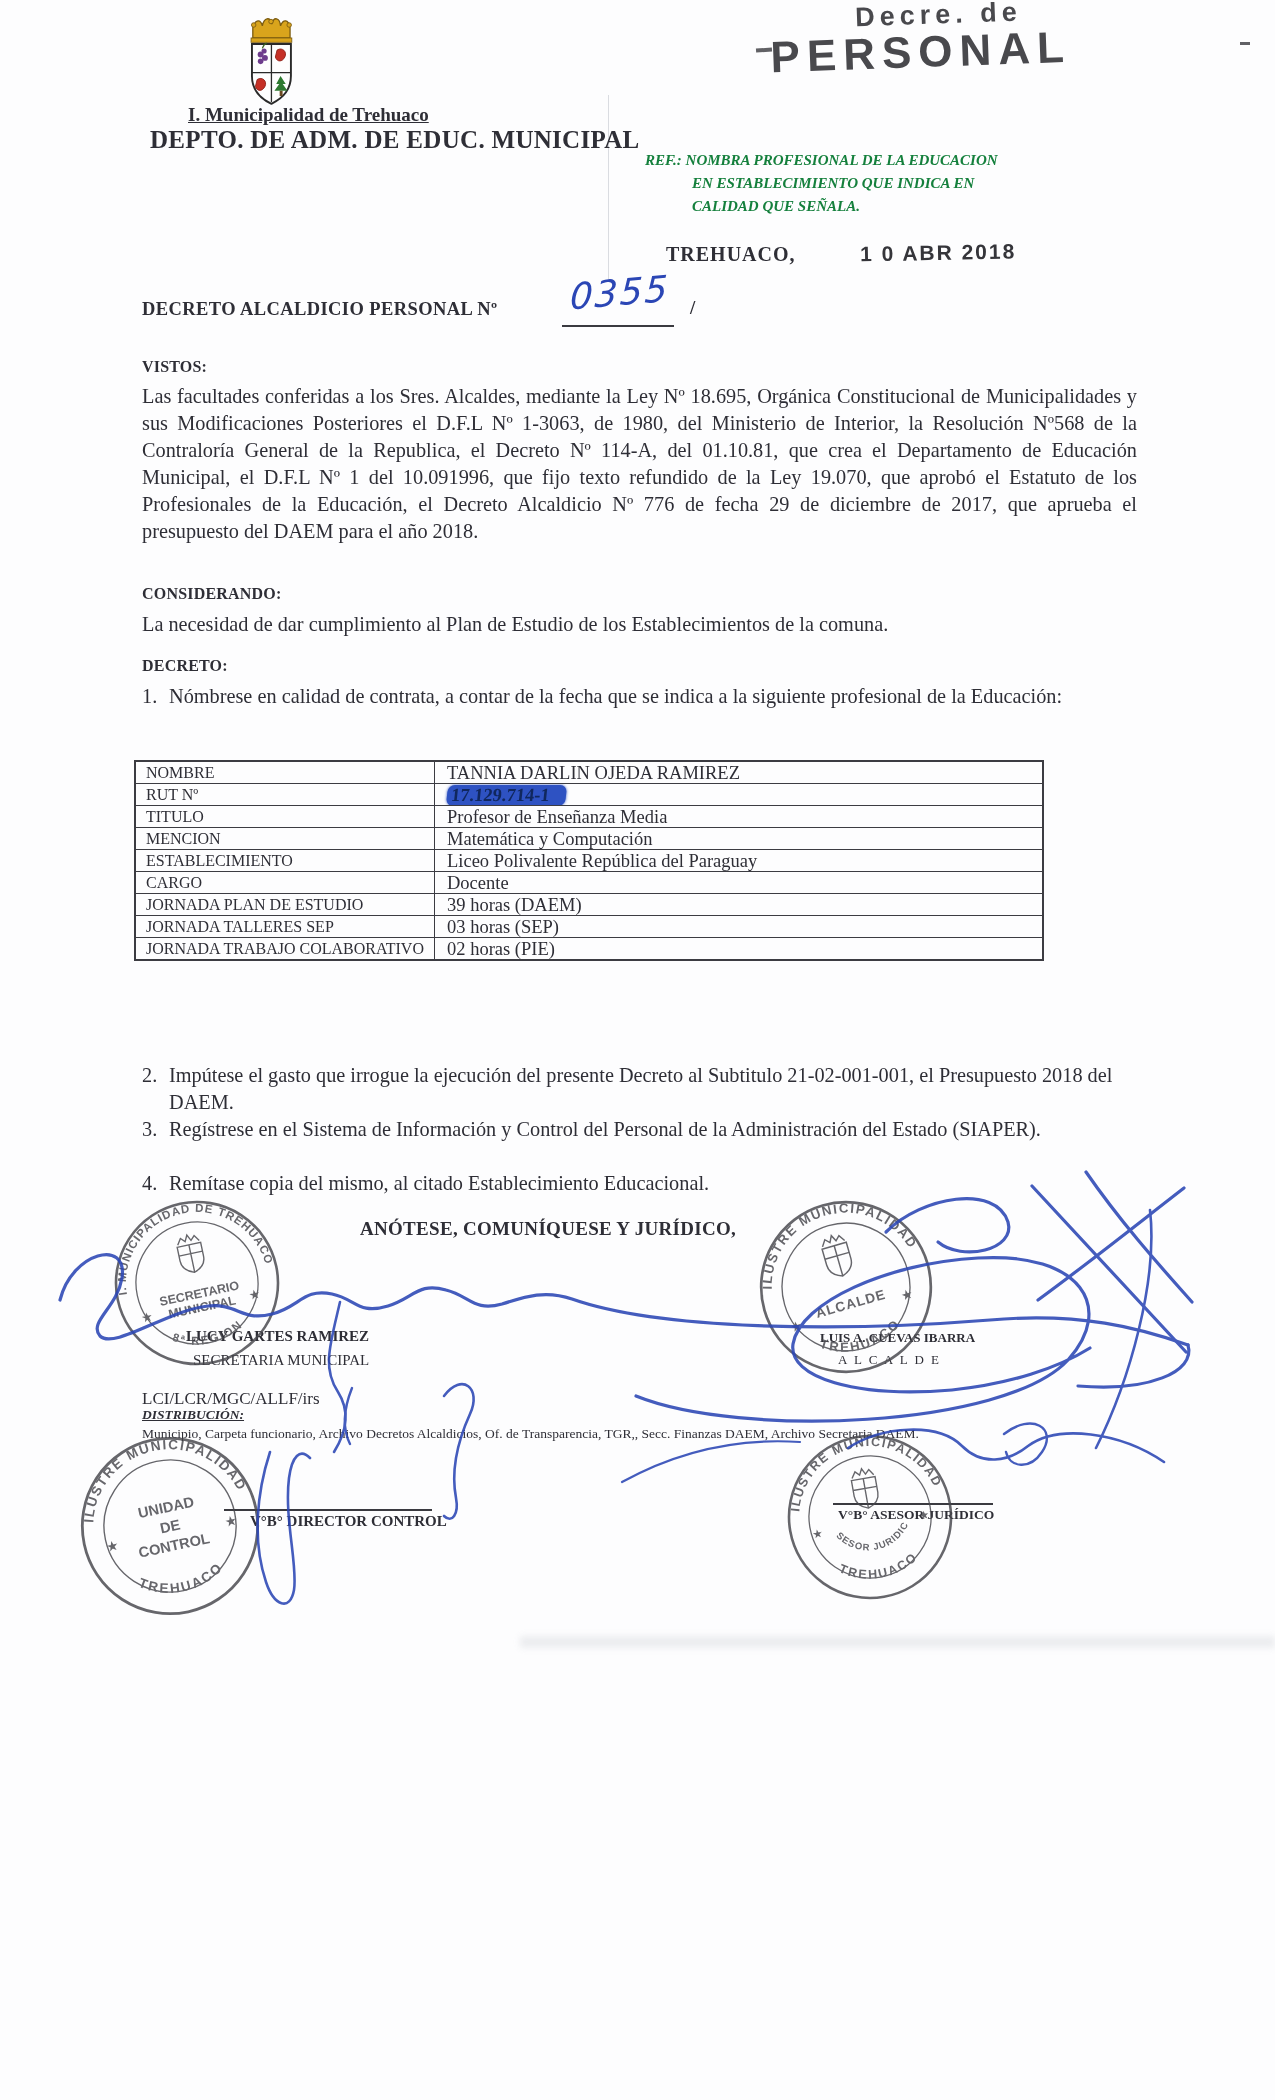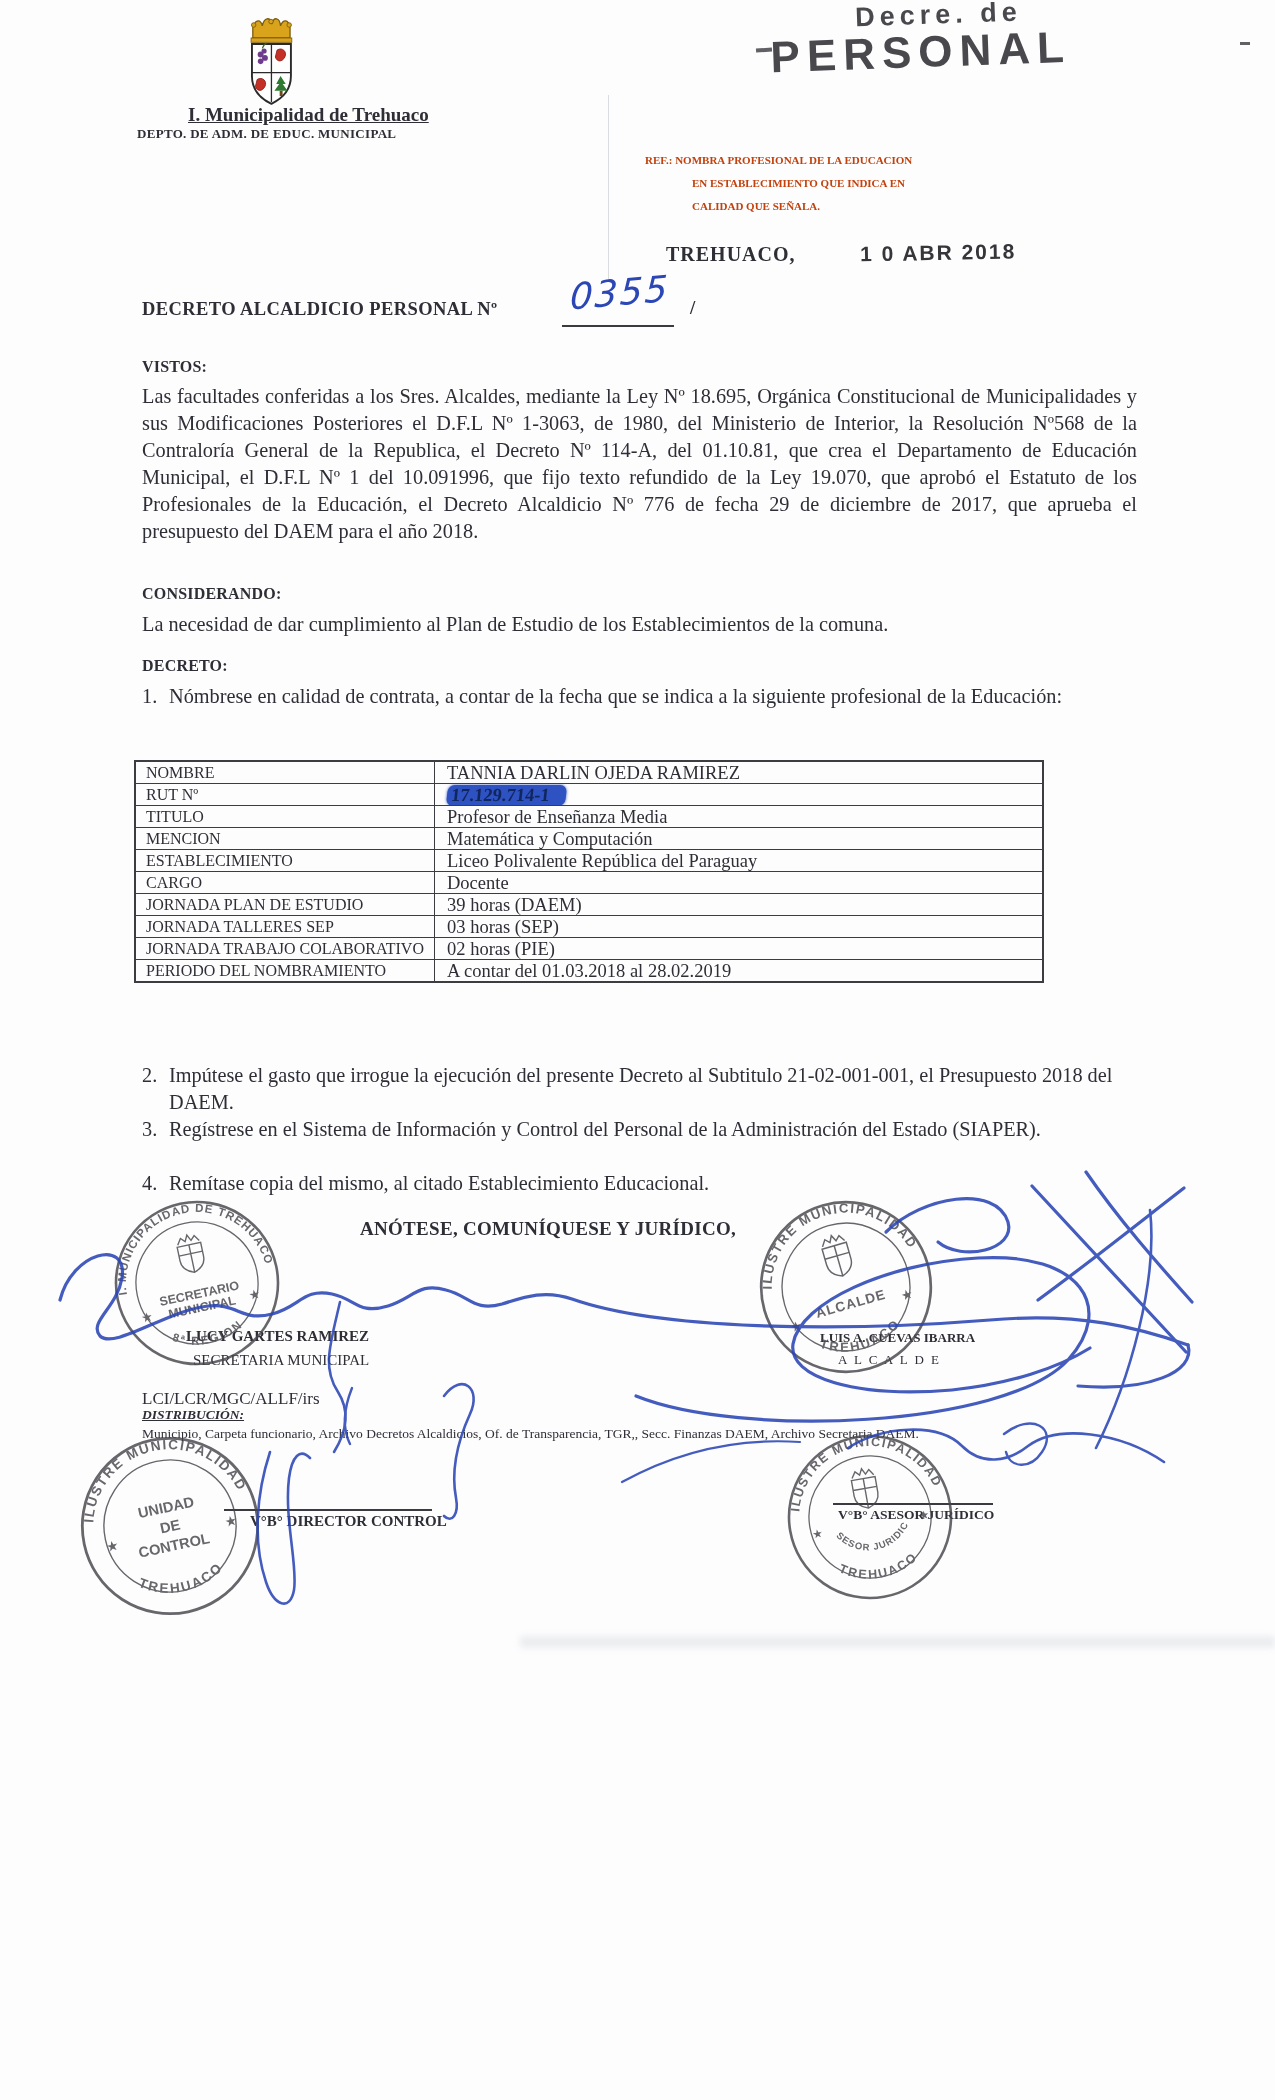--- a/index.html
+++ b/index.html
@@ -2,29 +2,29 @@
 <html><head>
 <meta charset="utf-8">
 <style>
   html,body{margin:0;padding:0;background:#ffffff;}
   #page{position:relative;width:1275px;height:2100px;background:#fdfdfe;
         font-family:"Liberation Serif",serif;color:#2e2e36;overflow:hidden;}
   .abs{position:absolute;}
   .b{font-weight:bold;}
   
   .muni-line{left:188px;top:104px;font-size:19px;font-weight:bold;text-decoration:underline;}
-  .dept-line{left:137px;top:126px;font-size:13px;font-weight:bold;letter-spacing:.3px;}
+  .dept-line{left:150px;top:126px;font-size:25px;font-weight:bold;letter-spacing:.3px;}
   
   .pstamp{left:770px;top:0px;transform:rotate(-2deg);color:#3a3a3f;
           font-family:"Liberation Sans",sans-serif;font-weight:bold;opacity:.92;}
   .pstamp .l1{margin-left:86px;font-size:27px;letter-spacing:5px;}
   .pstamp .l2{font-size:44px;letter-spacing:7px;margin-top:-4px;}
   .dash{background:#3a3a3f;opacity:.8;}
   
-  .ref{left:645px;top:149px;width:410px;font-size:11px;line-height:23px;font-weight:600;color:#c2410c;}
+  .ref{left:645px;top:149px;width:410px;font-size:15px;line-height:23px;font-weight:600;color:#15803d;font-style:italic;}
   .ref .ind{padding-left:47px;}
   .city{left:666px;top:243px;font-size:20px;font-weight:bold;letter-spacing:1px;}
   .datestamp{left:860px;top:241px;font-family:"Liberation Sans",sans-serif;font-weight:bold;
              font-size:21px;letter-spacing:2px;color:#35353a;transform:rotate(-1deg);}
   
   .dtitle{left:142px;top:299px;font-size:18.5px;font-weight:bold;letter-spacing:.4px;}
   .dnum{left:570px;top:272px;font-family:"DejaVu Sans",sans-serif;font-style:italic;
         font-size:36px;color:#2b46b5;transform:rotate(-5deg) skewX(-8deg);letter-spacing:2px;}
   .dnum-line{left:562px;top:325px;width:112px;height:2px;background:#3a3a40;}
   .dslash{left:690px;top:297px;font-size:19px;font-weight:bold;}
@@ -155,24 +155,20 @@
         <div class="tvalue">39 horas (DAEM)</div>
       </div>
     <div class="trow">
         <div class="tlabel">JORNADA  TALLERES  SEP</div>
         <div class="tvalue">03 horas (SEP)</div>
       </div>
     <div class="trow">
         <div class="tlabel">JORNADA TRABAJO COLABORATIVO</div>
         <div class="tvalue">02 horas (PIE)</div>
       </div>
-    <div class="trow">
-        <div class="tlabel">PERIODO DEL NOMBRAMIENTO</div>
-        <div class="tvalue">A contar del 01.03.2018 al 28.02.2019</div>
-      </div>
   </div>
 
   <div class="abs nitem" style="top:1062px;">
     <span class="num">2.</span>
     <span>Impútese el gasto que irrogue la ejecución del presente Decreto al Subtitulo 21-02-001-001, el Presupuesto 2018 del DAEM.</span>
   </div>
   <div class="abs nitem" style="top:1116px;">
     <span class="num">3.</span>
     <span>Regístrese en el Sistema de Información y Control del Personal de la Administración del Estado (SIAPER).</span>
   </div>

